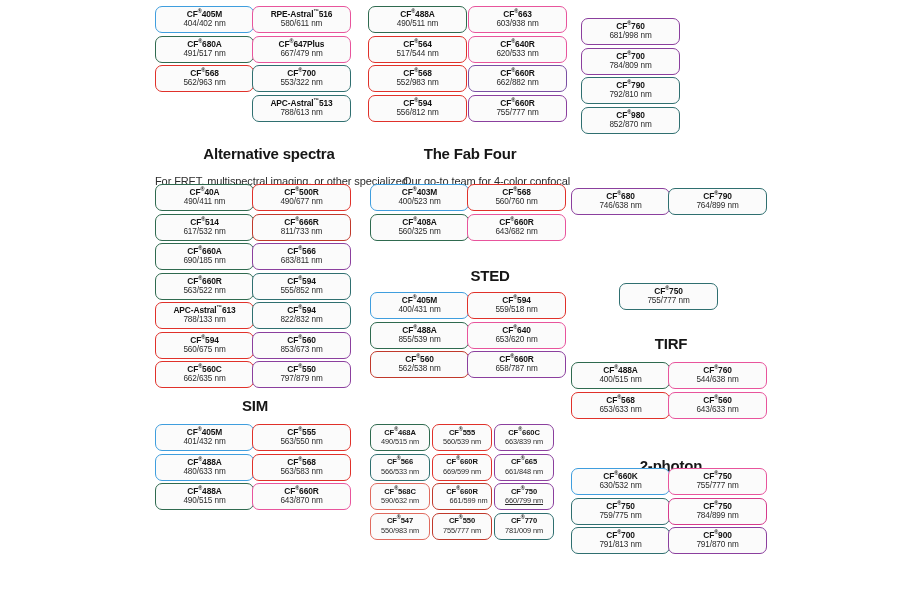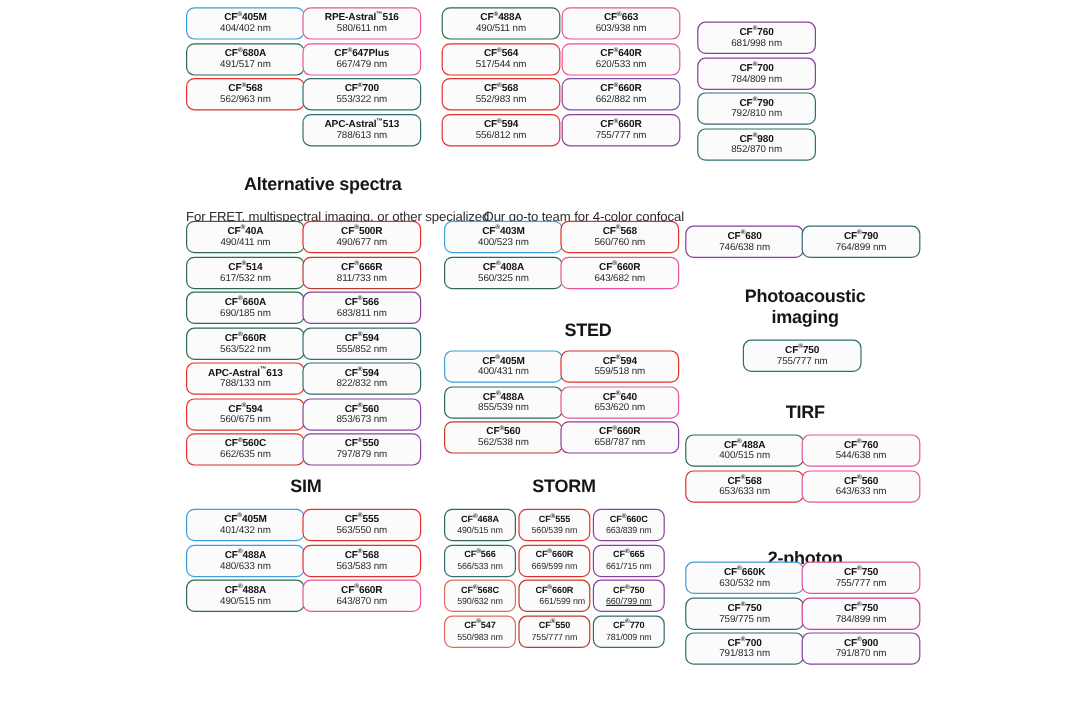--- a/index.html
+++ b/index.html
@@ -205,20 +205,21 @@
       <div class="ex">822/832 nm</div>
     </div>
     <div class="pill" style="left: 252px; top: 331.5px; width: 99px; height: 27px; border-color: rgb(139, 63, 158);">
       <div class="nm">CF<sup>®</sup>560</div>
       <div class="ex">853/673 nm</div>
     </div>
     <div class="pill" style="left: 252px; top: 361px; width: 99px; height: 27px; border-color: rgb(139, 63, 158);">
       <div class="nm">CF<sup>®</sup>550</div>
       <div class="ex">797/879 nm</div>
     </div>
+    <div class="sec-title" style="left: 370px; top: 146px; width: 200px;">The Fab Four</div>
     <div class="sec-sub" style="left: 370px; top: 163px; width: 200px;">Our go-to team for 4-color confocal</div>
     <div class="pill" style="left: 370px; top: 184px; width: 99px; height: 27px; border-color: rgb(63, 158, 222);">
       <div class="nm">CF<sup>®</sup>403M</div>
       <div class="ex">400/523 nm</div>
     </div>
     <div class="pill" style="left: 370px; top: 213.5px; width: 99px; height: 27px; border-color: rgb(47, 106, 79);">
       <div class="nm">CF<sup>®</sup>408A</div>
       <div class="ex">560/325 nm</div>
     </div>
     <div class="pill" style="left: 467px; top: 184px; width: 99px; height: 27px; border-color: rgb(224, 49, 42);">
@@ -255,22 +256,20 @@
       <div class="ex">658/787 nm</div>
     </div>
     <div class="pill" style="left: 571px; top: 188px; width: 99px; height: 27px; border-color: rgb(139, 63, 158);">
       <div class="nm">CF<sup>®</sup>680</div>
       <div class="ex">746/638 nm</div>
     </div>
     <div class="pill" style="left: 668px; top: 188px; width: 99px; height: 27px; border-color: rgb(47, 111, 112);">
       <div class="nm">CF<sup>®</sup>790</div>
       <div class="ex">764/899 nm</div>
     </div>
-    <div class="sec-title" style="left: 596px; top: 240px; width: 150px;">Photoacoustic
-imaging</div>
     <div class="pill" style="left: 619px; top: 283px; width: 99px; height: 27px; border-color: rgb(47, 111, 112);">
       <div class="nm">CF<sup>®</sup>750</div>
       <div class="ex">755/777 nm</div>
     </div>
     <div class="sec-title" style="left: 596px; top: 336px; width: 150px;">TIRF</div>
     <div class="pill" style="left: 571px; top: 362px; width: 99px; height: 27px; border-color: rgb(47, 106, 79);">
       <div class="nm">CF<sup>®</sup>488A</div>
       <div class="ex">400/515 nm</div>
     </div>
     <div class="pill" style="left: 571px; top: 391.5px; width: 99px; height: 27px; border-color: rgb(224, 49, 42);">
@@ -303,21 +302,20 @@
       <div class="ex">563/550 nm</div>
     </div>
     <div class="pill" style="left: 252px; top: 453.5px; width: 99px; height: 27px; border-color: rgb(224, 49, 42);">
       <div class="nm">CF<sup>®</sup>568</div>
       <div class="ex">563/583 nm</div>
     </div>
     <div class="pill" style="left: 252px; top: 483px; width: 99px; height: 27px; border-color: rgb(232, 84, 156);">
       <div class="nm">CF<sup>®</sup>660R</div>
       <div class="ex">643/870 nm</div>
     </div>
-    <div class="sec-title" style="left: 370px; top: 398px; width: 200px;">STORM</div>
     <div class="pill" style="left: 370px; top: 424px; width: 60px; height: 27px; border-color: rgb(47, 106, 79);">
       <div class="nm" style="font-size: 7.6px;">CF<sup>®</sup>468A</div>
       <div class="ex" style="font-size: 7.4px;">490/515 nm</div>
     </div>
     <div class="pill" style="left: 370px; top: 453.5px; width: 60px; height: 27px; border-color: rgb(47, 111, 112);">
       <div class="nm" style="font-size: 7.6px;">CF<sup>®</sup>566</div>
       <div class="ex" style="font-size: 7.4px;">566/533 nm</div>
     </div>
     <div class="pill" style="left: 370px; top: 483px; width: 60px; height: 27px; border-color: rgb(224, 106, 94);">
       <div class="nm" style="font-size: 7.6px;">CF<sup>®</sup>568C</div>
@@ -342,21 +340,21 @@
     <div class="pill" style="left: 432px; top: 512.5px; width: 60px; height: 27px; border-color: rgb(192, 57, 43);">
       <div class="nm" style="font-size: 7.6px;">CF<sup>®</sup>550</div>
       <div class="ex" style="font-size: 7.4px;">755/777 nm</div>
     </div>
     <div class="pill" style="left: 494px; top: 424px; width: 60px; height: 27px; border-color: rgb(139, 63, 158);">
       <div class="nm" style="font-size: 7.6px;">CF<sup>®</sup>660C</div>
       <div class="ex" style="font-size: 7.4px;">663/839 nm</div>
     </div>
     <div class="pill" style="left: 494px; top: 453.5px; width: 60px; height: 27px; border-color: rgb(139, 63, 158);">
       <div class="nm" style="font-size: 7.6px;">CF<sup>®</sup>665</div>
-      <div class="ex" style="font-size: 7.4px;">661/715 nm</div>
+      <div class="ex" style="font-size: 7.4px;">661/848 nm</div>
     </div>
     <div class="pill" style="left: 494px; top: 483px; width: 60px; height: 27px; border-color: rgb(139, 63, 158);">
       <div class="nm" style="font-size: 7.6px;">CF<sup>®</sup>750</div>
       <div class="ex" style="font-size: 7.4px; text-decoration: underline;">660/799 nm</div>
     </div>
     <div class="pill" style="left: 494px; top: 512.5px; width: 60px; height: 27px; border-color: rgb(47, 111, 112);">
       <div class="nm" style="font-size: 7.6px;">CF<sup>®</sup>770</div>
       <div class="ex" style="font-size: 7.4px;">781/009 nm</div>
     </div>
     <div class="sec-title" style="left: 596px; top: 458px; width: 150px;">2-photon</div>

